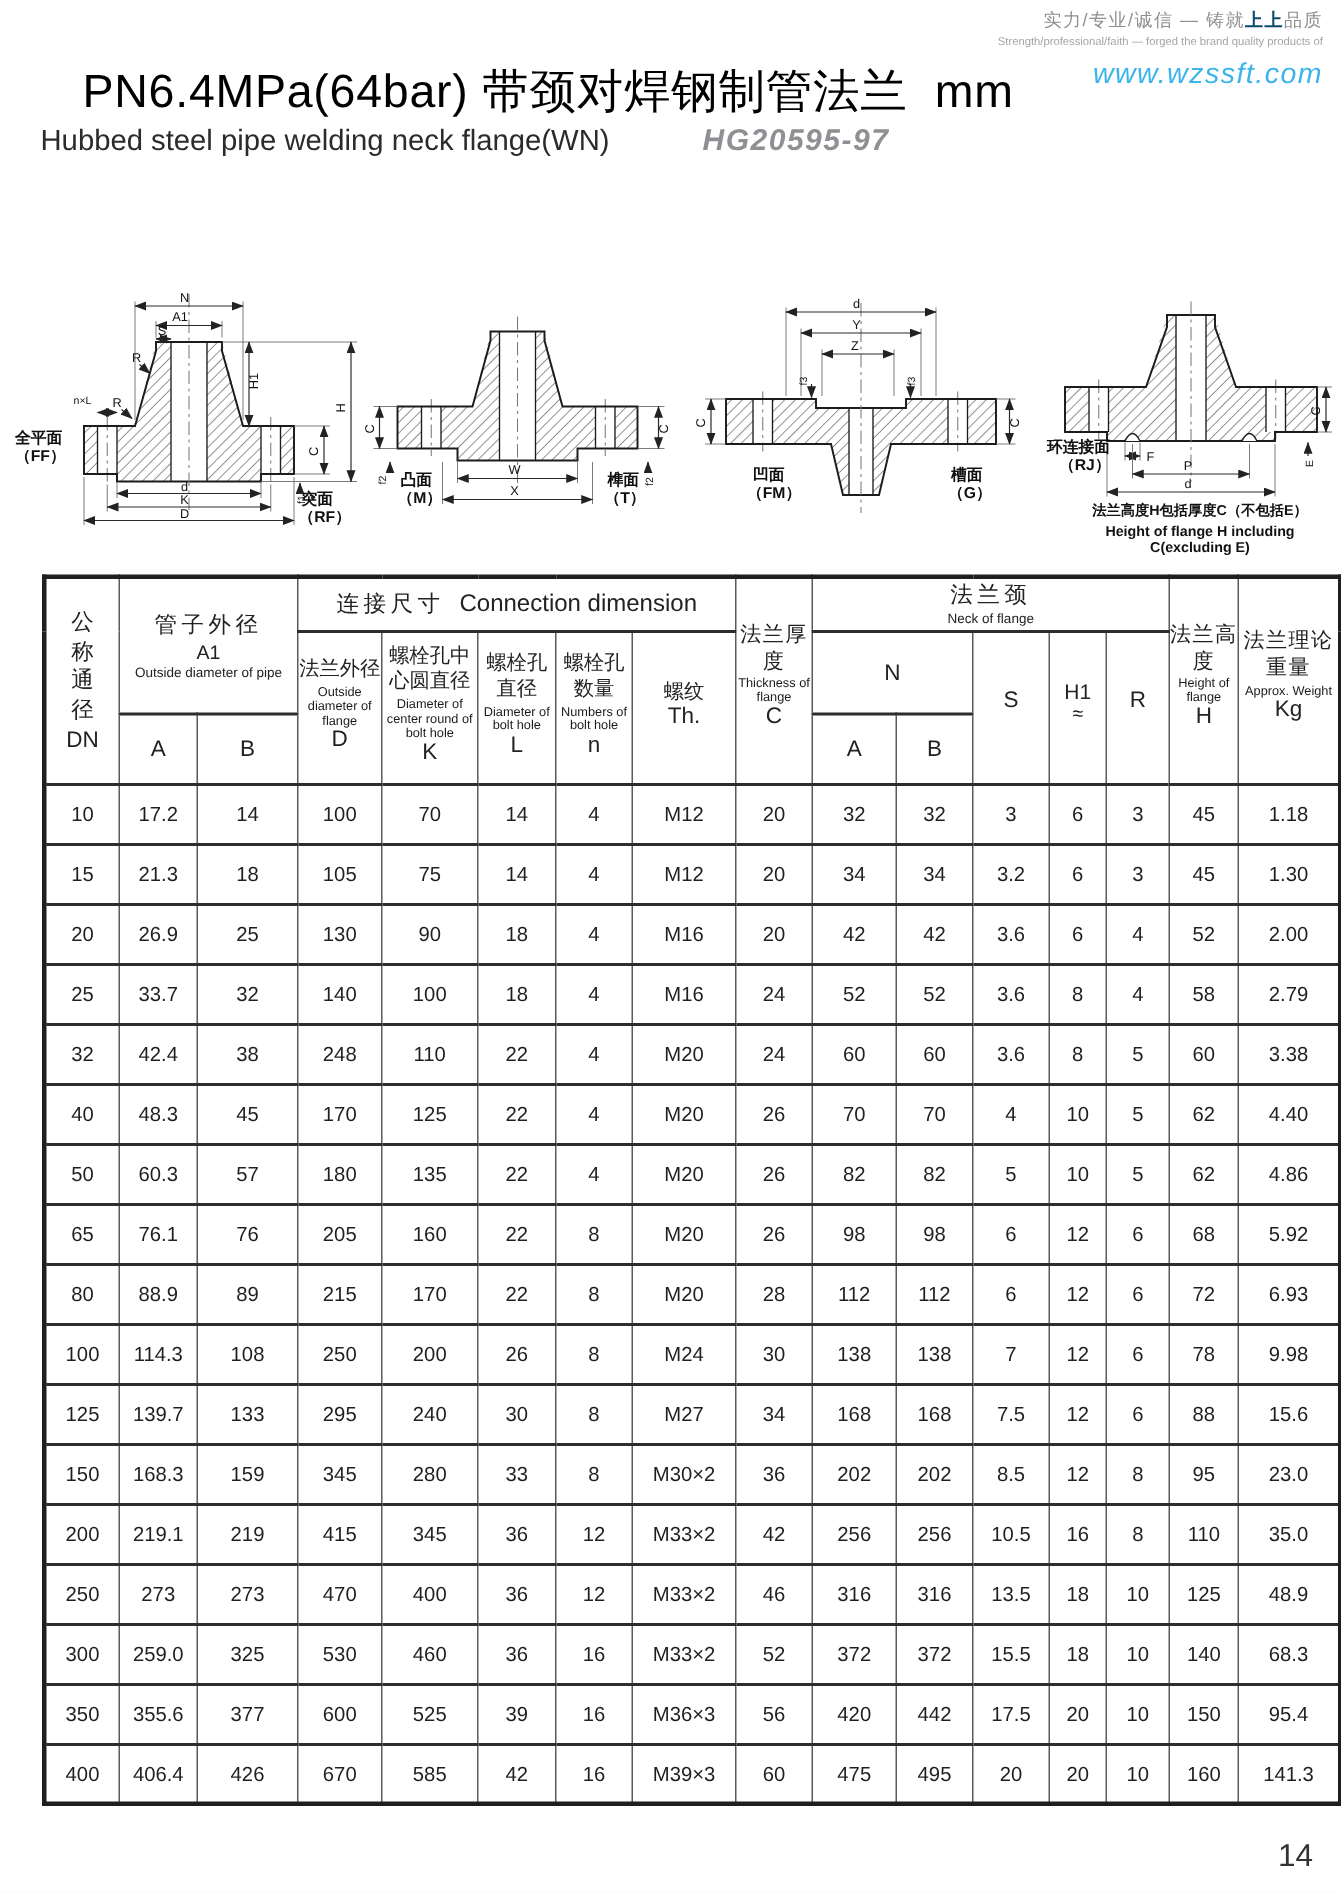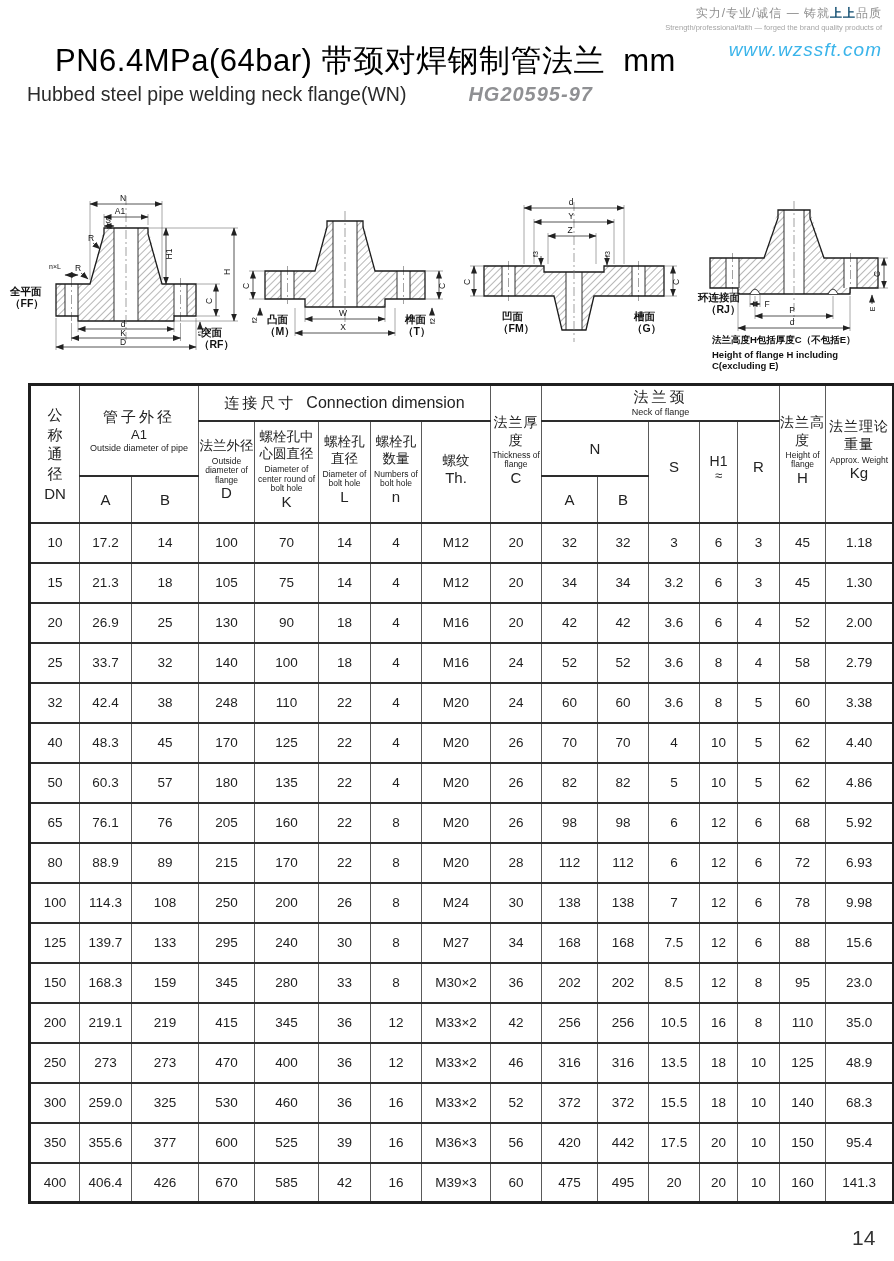--- a/index.html
+++ b/index.html
@@ -23,21 +23,21 @@
   .ol{fill:none;stroke:#1c1c1c;stroke-width:1.3;}
   .ol2{stroke:#1c1c1c;stroke-width:0.9;}
   .hat{fill:url(#hatch);stroke:none;}
   .hole{fill:#ffffff;stroke:none;}
   .cl{stroke:#7a7a7a;stroke-width:0.7;fill:none;stroke-dasharray:9 3 2 3;}
   .dim{stroke:#2a2a2a;stroke-width:0.8;fill:none;}
   .ext{stroke:#5f5f5f;stroke-width:0.55;fill:none;}
   .dlab{font-size:8.5px;fill:#111;}
   .dlab-s{font-size:7px;fill:#111;}
   .flab{font-size:10.5px;font-weight:bold;fill:#111;}
-  .drawing-note{position:absolute;left:712px;top:334px;width:176px;text-align:left;}
+  .drawing-note{position:absolute;left:712px;top:334px;width:176px;text-align:center;}
   .note-cn{font-size:9.5px;font-weight:bold;color:#111;}
   .note-en{font-size:9.5px;font-weight:bold;color:#111;margin-top:2px;}
   
   table.spec{position:absolute;left:28px;top:383px;width:864px;border-collapse:collapse;
              table-layout:fixed;background:#fff;border:3px solid #1f1f1f;}
   table.spec th,table.spec td{border-left:1px solid #5a5a5a;border-right:1px solid #5a5a5a;
              border-top:2px solid #2d2d2d;border-bottom:2px solid #2d2d2d;
              padding:0;text-align:center;vertical-align:middle;font-weight:normal;}
   tr.r1{height:36px;} tr.r2{height:55px;} tr.r3{height:47px;}
   tbody tr{height:40px;}

